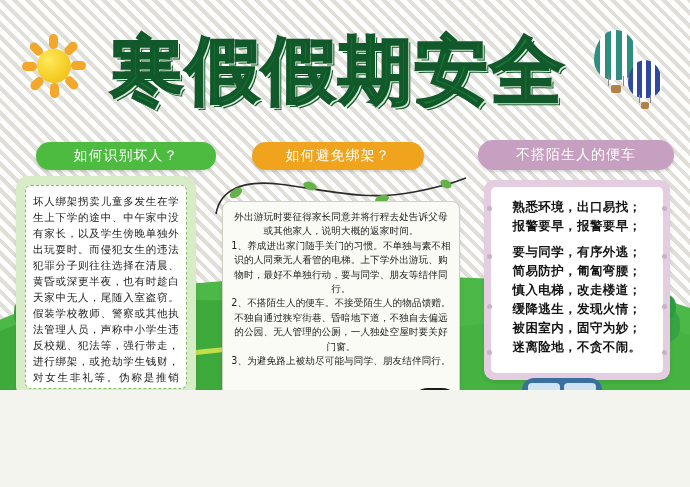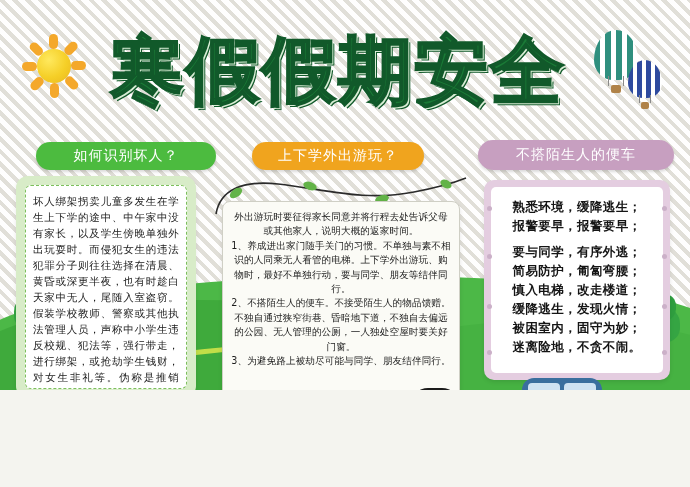--- a/index.html
+++ b/index.html
@@ -212,21 +212,21 @@
         repeating-linear-gradient(90deg,#2e4a9e 0 5px,#ffffff 5px 9px);"></div>
       <div class="line" style="top:35px;height:8px;left:11px;"></div>
       <div class="line" style="top:35px;height:8px;left:22px;"></div>
       <div class="basket" style="top:42px;width:8px;height:7px;margin-left:-4px;"></div>
     </div>
   </div>
 
   <div class="title">寒假假期安全</div>
 
   <div class="pill" id="pill-left">如何识别坏人？</div>
-  <div class="pill" id="pill-mid">上下学外出游玩？</div>
+  <div class="pill" id="pill-mid">如何避免绑架？</div>
   <div class="pill" id="pill-right">不搭陌生人的便车</div>
 
   <div class="panel" id="panel-left">
     <div class="inner">
       <div class="body">坏人绑架拐卖儿童多发生在学生上下学的途中、中午家中没有家长，以及学生傍晚单独外出玩耍时。而侵犯女生的违法犯罪分子则往往选择在清晨、黄昏或深更半夜，也有时趁白天家中无人，尾随入室盗窃。假装学校教师、警察或其他执法管理人员，声称中小学生违反校规、犯法等，强行带走，进行绑架，或抢劫学生钱财，对女生非礼等。伪称是推销员、送货员、水电工、修理人员等要求孩子开门。</div>
     </div>
   </div>
 
   <svg class="vine" viewBox="0 0 256 40">
     <path d="M2 38 C6 14 28 4 64 8 C110 13 150 26 200 16 C226 11 242 6 252 2" fill="none" stroke="#2b2b2b" stroke-width="1.6"></path>
@@ -249,21 +249,21 @@
     <div class="dot" style="left:3px;top:26px;"></div>
     <div class="dot" style="left:3px;top:74px;"></div>
     <div class="dot" style="left:3px;top:124px;"></div>
     <div class="dot" style="left:3px;top:170px;"></div>
     <div class="dot" style="right:3px;top:26px;"></div>
     <div class="dot" style="right:3px;top:74px;"></div>
     <div class="dot" style="right:3px;top:124px;"></div>
     <div class="dot" style="right:3px;top:170px;"></div>
     <div class="inner">
       <div class="body">
-        <p>熟悉环境，缓降逃生；</p>
+        <p>熟悉环境，出口易找；</p>
         <p>报警要早，报警要早；</p>
         <div class="gap"></div>
         <p>要与同学，有序外逃；</p>
         <p>简易防护，匍匐弯腰；</p>
         <p>慎入电梯，改走楼道；</p>
         <p>缓降逃生，发现火情；</p>
         <p>被困室内，固守为妙；</p>
         <p>迷离险地，不贪不闹。</p>
       </div>
     </div>

